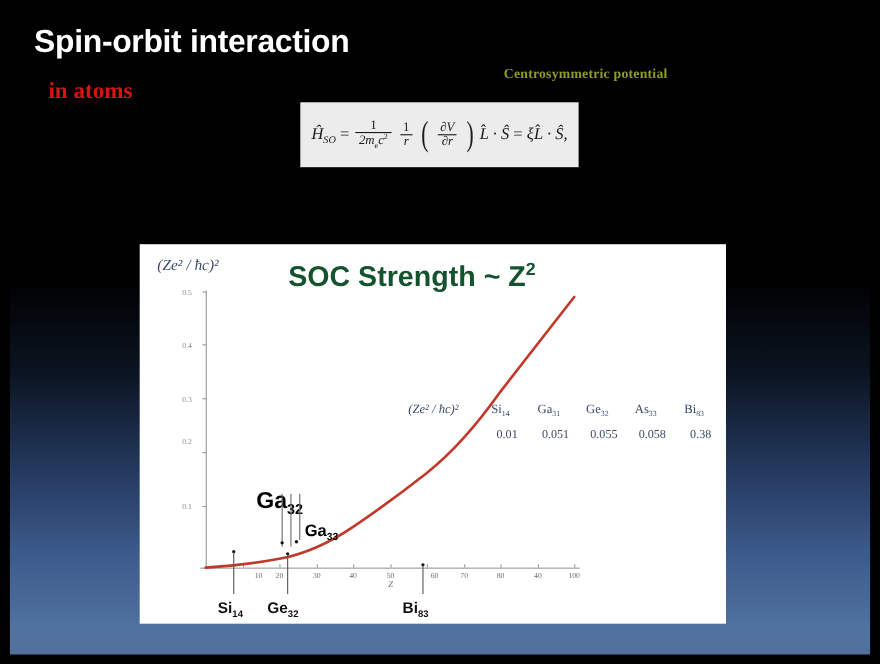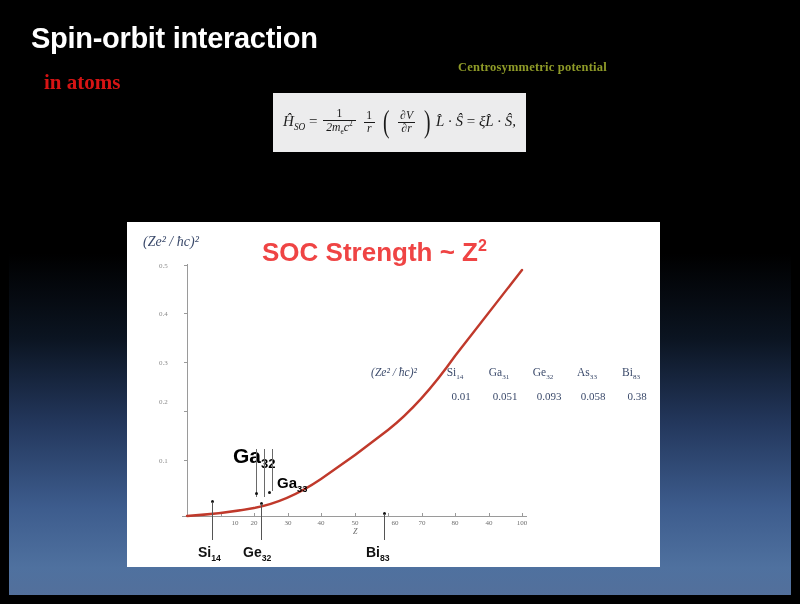--- a/index.html
+++ b/index.html
@@ -47,27 +47,27 @@
   sub{font-size:.62em;}
   sup{font-size:.62em;}
 
   
   #panel{position:absolute;left:127px;top:222px;width:533px;height:345px;
          background:#ffffff;}
   #ylabel{position:absolute;left:16px;top:12px;
           font-family:"Liberation Serif", serif;font-style:italic;
           font-size:14px;color:#3b4a6b;white-space:nowrap;}
   #soc{position:absolute;left:135px;top:14px;
-       font-size:26px;font-weight:700;color:#ef4444;white-space:nowrap;}
+       font-size:26px;font-weight:700;color:#14532d;white-space:nowrap;}
   #yaxis{position:absolute;left:60px;top:42px;width:1px;height:252px;
          background:#9a9a9a;}
   #xaxis{position:absolute;left:55px;top:294px;width:345px;height:1px;
          background:#9a9a9a;}
   .ytick{position:absolute;font-family:"Liberation Serif",serif;
-         font-size:7px;color:#8a8a8a;text-align:left;width:22px;}
+         font-size:7px;color:#8a8a8a;text-align:center;width:22px;}
   .ytickmark{position:absolute;width:4px;height:1px;background:#9a9a9a;left:57px;}
   .xtick{position:absolute;font-family:"Liberation Serif",serif;
          font-size:7px;color:#6e6e6e;text-align:center;width:16px;top:297px;}
   .xtickmark{position:absolute;width:1px;height:3px;background:#9a9a9a;top:291px;}
   #zlab{position:absolute;top:305px;left:226px;font-family:"Liberation Serif",serif;
         font-style:italic;font-size:8px;color:#6e6e6e;}
 
   
   #tbl{position:absolute;left:228px;top:144px;
        font-family:"Liberation Serif", serif;color:#3b4a6b;font-size:11.5px;
@@ -170,21 +170,21 @@
 
     <svg id="curve" width="533" height="345" viewBox="0 0 533 345" style="position:absolute;left:0;top:0;pointer-events:none">
       <path d="M 60,294 Q 94,292 127,286 T 194,257 T 261,208 T 328,134 L 395,48" fill="none" stroke="#c0392b" stroke-width="2.4" stroke-linecap="round"></path>
     </svg>
 
     <div id="tbl">
       <div class="hdr">
         <span class="lead">(Ze² / ħc)²</span><span class="c"><span>Si</span><sub>14</sub></span><span class="c"><span>Ga</span><sub>31</sub></span><span class="c"><span>Ge</span><sub>32</sub></span><span class="c"><span>As</span><sub>33</sub></span><span class="c"><span>Bi</span><sub>83</sub></span>
       </div>
       <div class="val">
-        <span class="c">0.01</span><span class="c">0.051</span><span class="c">0.093</span><span class="c">0.058</span><span class="c">0.38</span>
+        <span class="c">0.01</span><span class="c">0.051</span><span class="c">0.055</span><span class="c">0.058</span><span class="c">0.38</span>
       </div>
     </div>
   </div>
 
   <div class="ann" id="annGa32"><span>Ga</span><sub>32</sub></div>
   <div class="ann" id="annGa33"><span>Ga</span><sub>33</sub></div>
 
   <div class="vline" style="left:256px;top:449px;height:48px;"></div>
   <div class="vline" style="left:264px;top:449px;height:48px;"></div>
   <div class="vline" style="left:272px;top:449px;height:42px;"></div>

